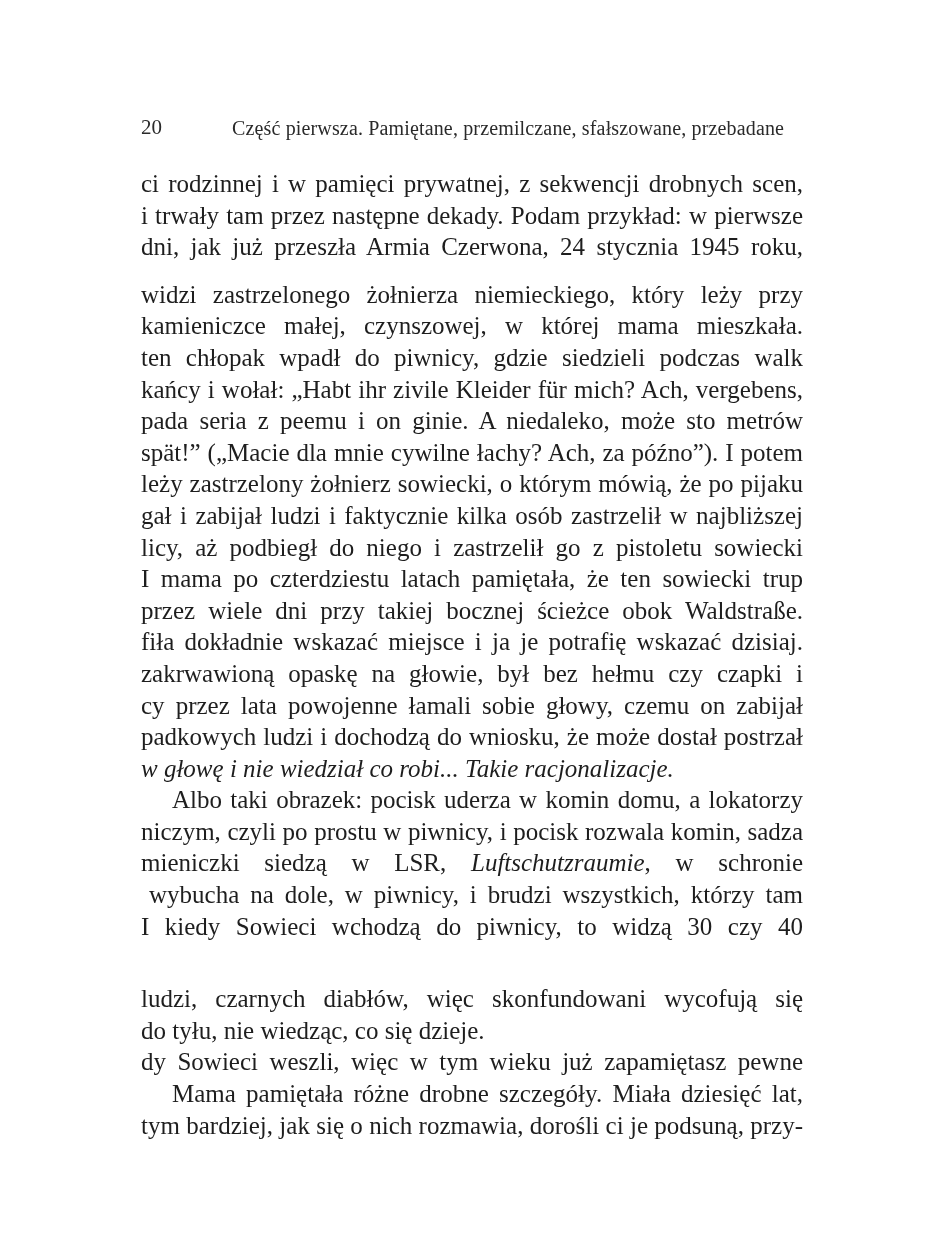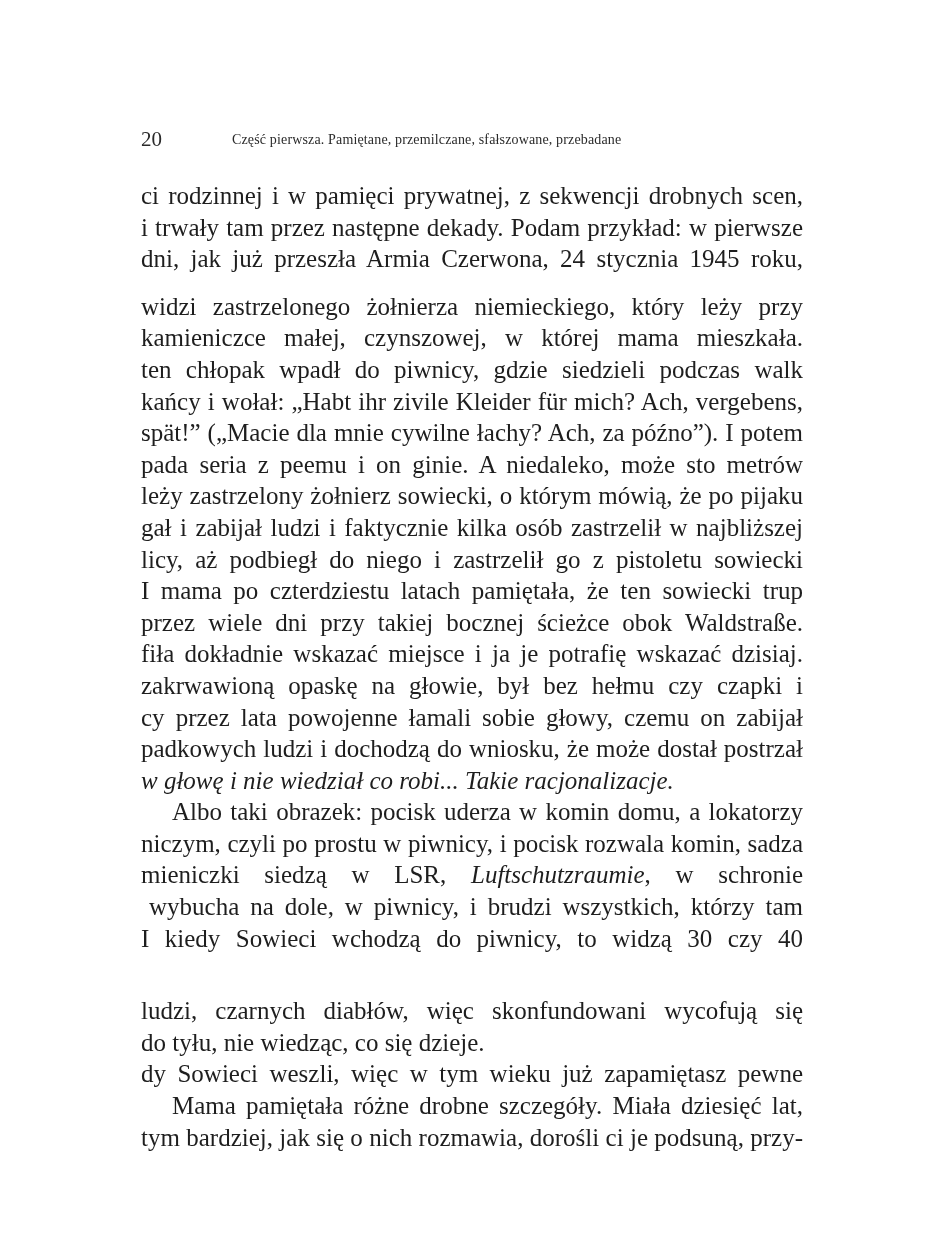--- a/index.html
+++ b/index.html
@@ -10,21 +10,21 @@
     body {
       width: 945px;
       height: 1241px;
       position: relative;
       overflow: hidden;
       font-family: "Liberation Serif", "DejaVu Serif", serif;
       color: #1e1e1e;
     }
     .page {
       position: absolute;
-      left: 0; top: 12px;
+      left: 0; top: 0;
       width: 945px; height: 1188px;
       background: #ffffff;
     }
     .running-head {
       position: absolute;
       top: 114px;
       left: 141px;
       width: 662px;
       height: 26px;
       font-size: 17.5px;
@@ -34,21 +34,21 @@
       position: absolute;
       left: 0;
       top: 0;
       font-size: 21px;
       line-height: 26px;
     }
     .running-title {
       position: absolute;
       left: 91px;
       top: 2px;
-      font-size: 14px;
+      font-size: 20px;
       line-height: 24px;
       letter-spacing: 0.15px;
     }
     .body-text {
       position: absolute;
       top: 168px;
       left: 141px;
       width: 662px;
     }
     .line {
@@ -82,22 +82,22 @@
   <div class="body-text">
 
     <div>
       <span class="line" style="white-space: normal; overflow: hidden;">ci rodzinnej i w pamięci prywatnej, z sekwencji drobnych scen, ob-</span>
       <span class="line" style="white-space: normal; overflow: hidden;">i trwały tam przez następne dekady. Podam przykład: w pierwsze</span>
       <span class="line" style="white-space: normal; overflow: hidden;">dni, jak już przeszła Armia Czerwona, 24 stycznia 1945 roku, mama</span>
       <span class="line" style="white-space: normal; overflow: hidden; margin-top: 16px;">widzi zastrzelonego żołnierza niemieckiego, który leży przy domu,</span>
       <span class="line" style="white-space: normal; overflow: hidden;">kamieniczce małej, czynszowej, w której mama mieszkała. Wcześniej</span>
       <span class="line" style="white-space: normal; overflow: hidden;">ten chłopak wpadł do piwnicy, gdzie siedzieli podczas walk miesz-</span>
       <span class="line" style="white-space: normal; overflow: hidden;">kańcy i wołał: „Habt ihr zivile Kleider für mich? Ach, vergebens, zu</span>
+      <span class="line" style="white-space: normal; overflow: hidden;">pada seria z peemu i on ginie. A niedaleko, może sto metrów dalej,</span>
       <span class="line" style="white-space: normal; overflow: hidden;">spät!” („Macie dla mnie cywilne łachy? Ach, za późno”). I potem</span>
-      <span class="line" style="white-space: normal; overflow: hidden;">pada seria z peemu i on ginie. A niedaleko, może sto metrów dalej,</span>
       <span class="line" style="white-space: normal; overflow: hidden;">leży zastrzelony żołnierz sowiecki, o którym mówią, że po pijaku bie-</span>
       <span class="line" style="white-space: normal; overflow: hidden;">gał i zabijał ludzi i faktycznie kilka osób zastrzelił w najbliższej oko-</span>
       <span class="line" style="white-space: normal; overflow: hidden;">licy, aż podbiegł do niego i zastrzelił go z pistoletu sowiecki oficer.</span>
       <span class="line" style="white-space: normal; overflow: hidden;">I mama po czterdziestu latach pamiętała, że ten sowiecki trup leżał</span>
       <span class="line" style="white-space: normal; overflow: hidden;">przez wiele dni przy takiej bocznej ścieżce obok Waldstraße. Potra-</span>
       <span class="line" style="white-space: normal; overflow: hidden;">fiła dokładnie wskazać miejsce i ja je potrafię wskazać dzisiaj. Miał</span>
       <span class="line" style="white-space: normal; overflow: hidden;">zakrwawioną opaskę na głowie, był bez hełmu czy czapki i mieszkań-</span>
       <span class="line" style="white-space: normal; overflow: hidden;">cy przez lata powojenne łamali sobie głowy, czemu on zabijał przy-</span>
       <span class="line" style="white-space: normal; overflow: hidden;">padkowych ludzi i dochodzą do wniosku, że może dostał postrzał</span>
       <span class="line last" style="white-space: normal; overflow: hidden; font-style: italic;">w głowę i nie wiedział co robi... Takie racjonalizacje.</span>

